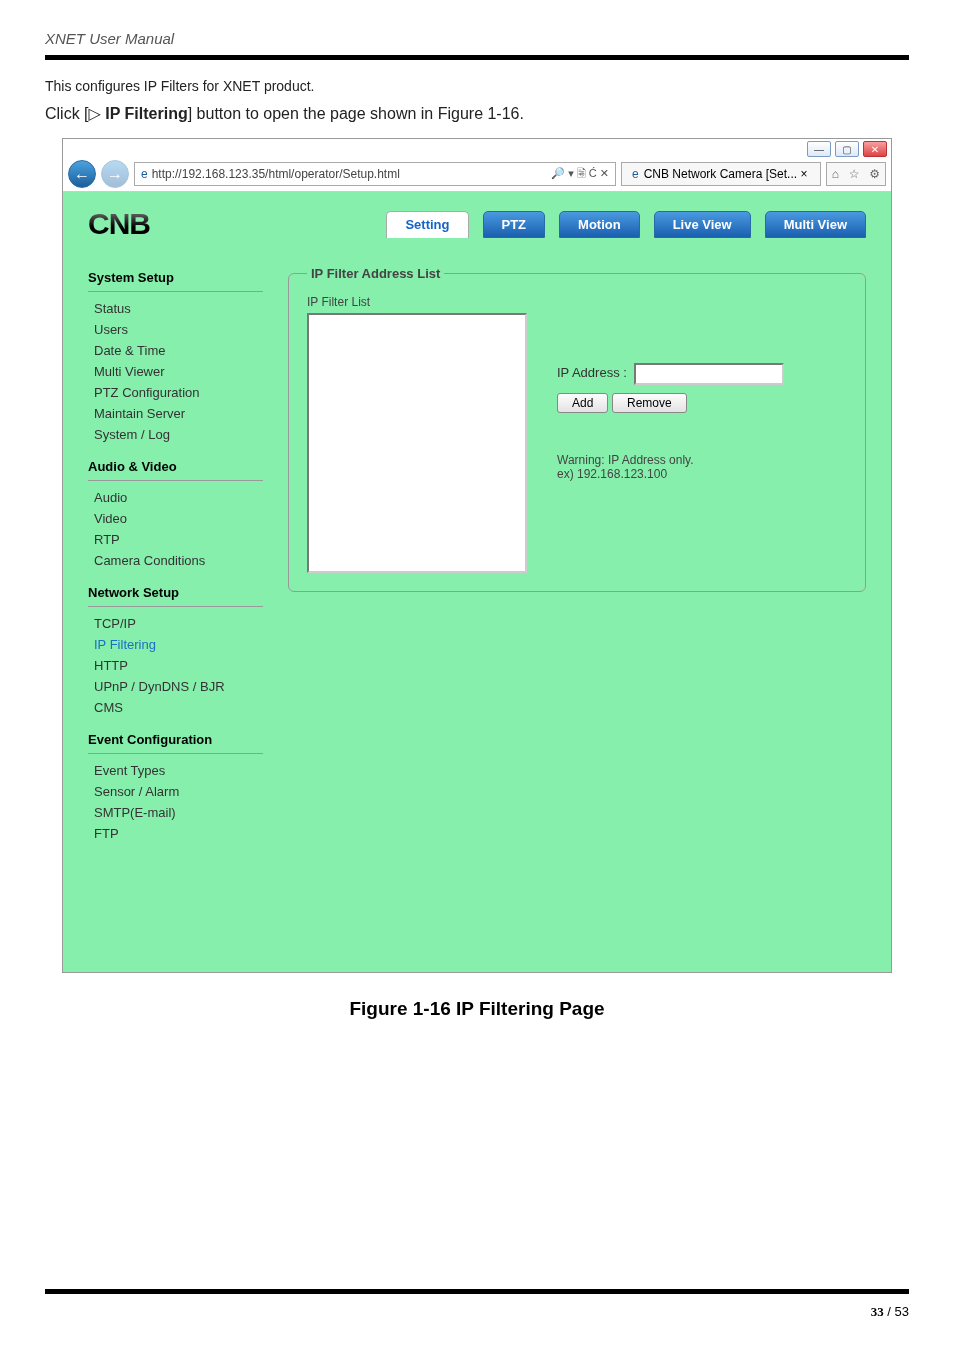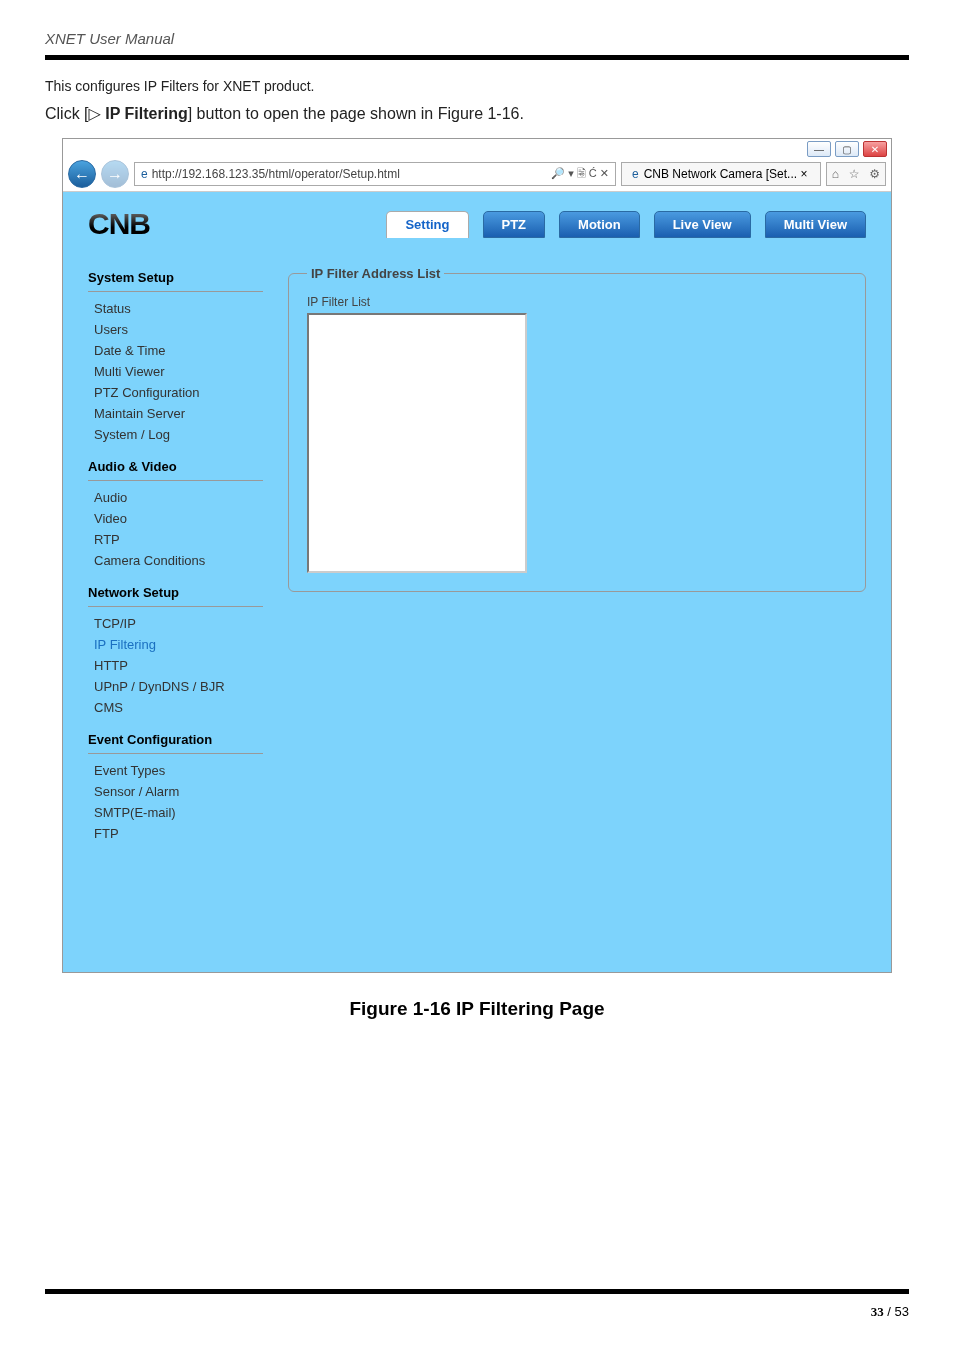--- a/index.html
+++ b/index.html
@@ -16,21 +16,21 @@
     .win-btn { width:24px; height:16px; border:1px solid #7a9cc4; border-radius:2px; display:flex; align-items:center; justify-content:center; font-size:10px; color:#444; background:linear-gradient(#fff,#dde9f7); }
     .win-btn.close { background:linear-gradient(#f7a0a0,#d44); color:#fff; border-color:#b33; }
     .addr-row { display:flex; align-items:center; padding:3px 5px; gap:5px; border-bottom:1px solid #ccc; }
     .nav-arrow { width:28px; height:28px; border-radius:50%; background:linear-gradient(#4aa3df,#1b5e9c); color:#fff; display:flex; align-items:center; justify-content:center; font-size:16px; border:1px solid #2a6aa3; }
     .nav-arrow.fwd { opacity:0.4; }
     .url-box { flex:1; border:1px solid #aaa; height:24px; display:flex; align-items:center; font-size:12px; color:#444; padding:0 6px; background:#fff; }
     .url-box .ie-icon { color:#1b5e9c; margin-right:4px; font-size:12px; }
     .url-right { font-size:11px; color:#555; margin-left:auto; }
     .tab-strip { border:1px solid #aaa; height:24px; display:flex; align-items:center; font-size:12px; padding:0 10px; background:#f7f7f7; width:200px; }
     .chrome-icons { width:60px; height:24px; border:1px solid #aaa; display:flex; align-items:center; justify-content:space-around; font-size:12px; background:#f7f7f7; color:#666; }
-    .app-body { background:#7dd3fc; padding:15px 25px 40px 25px; min-height:780px; }
+    .app-body { background:#86efac; padding:15px 25px 40px 25px; min-height:780px; }
     .top-nav-row { display:flex; align-items:center; margin-bottom:25px; }
     .logo { font-family: Arial Black, Arial, sans-serif; font-weight:900; font-size:30px; color:#000; letter-spacing:-1px; }
     .logo .arc { display:inline-block; background: linear-gradient(#888 0%, #000 60%); -webkit-background-clip:text; color:transparent; background-clip:text; }
     .main-tabs { margin-left:auto; display:flex; gap:12px; }
     .main-tab { padding:5px 18px; border-radius:5px 5px 0 0; font-size:13px; font-weight:bold; color:#fff; cursor:pointer; margin-left:2px; }
     .main-tab.active { background:#fff; color:#1464c8; border:1px solid #aaa; border-bottom:none; }
     .main-tab.inactive { background:linear-gradient(#4a9ae0,#1a5fb0); border:1px solid #2a6aa3; }
     .content-row { display:flex; gap:25px; }
     .sidebar { width:175px; font-size:13px; }
     .sb-group-title { font-weight:bold; color:#000; margin:14px 0 6px 0; }
@@ -136,20 +136,34 @@
           <div class="sb-item">SMTP(E-mail)</div>
           <div class="sb-item">FTP</div>
         </div>
 
         <div class="main-panel">
           <fieldset>
             <legend>IP Filter Address List</legend>
             <div style="font-size:12px;color:#444;margin-bottom:4px">IP Filter List</div>
             <div class="fs-inner">
               <textarea class="filter-textarea" style=""></textarea>
+              <div class="right-col">
+                <div>
+                  <span>IP Address :</span>
+                  <input type="text" class="ip-field" style="">
+                </div>
+                <div class="btns-row">
+                  <button class="btn">Add</button>
+                  <button class="btn">Remove</button>
+                </div>
+                <div class="warn-text">
+                  <div>Warning: IP Address only.</div>
+                  <div>ex) 192.168.123.100</div>
+                </div>
+              </div>
             </div>
           </fieldset>
 
         </div>
       </div>
     </div>
   </div>
 
   <div class="figure-cap">Figure 1-16 IP Filtering Page</div>
 </div>

